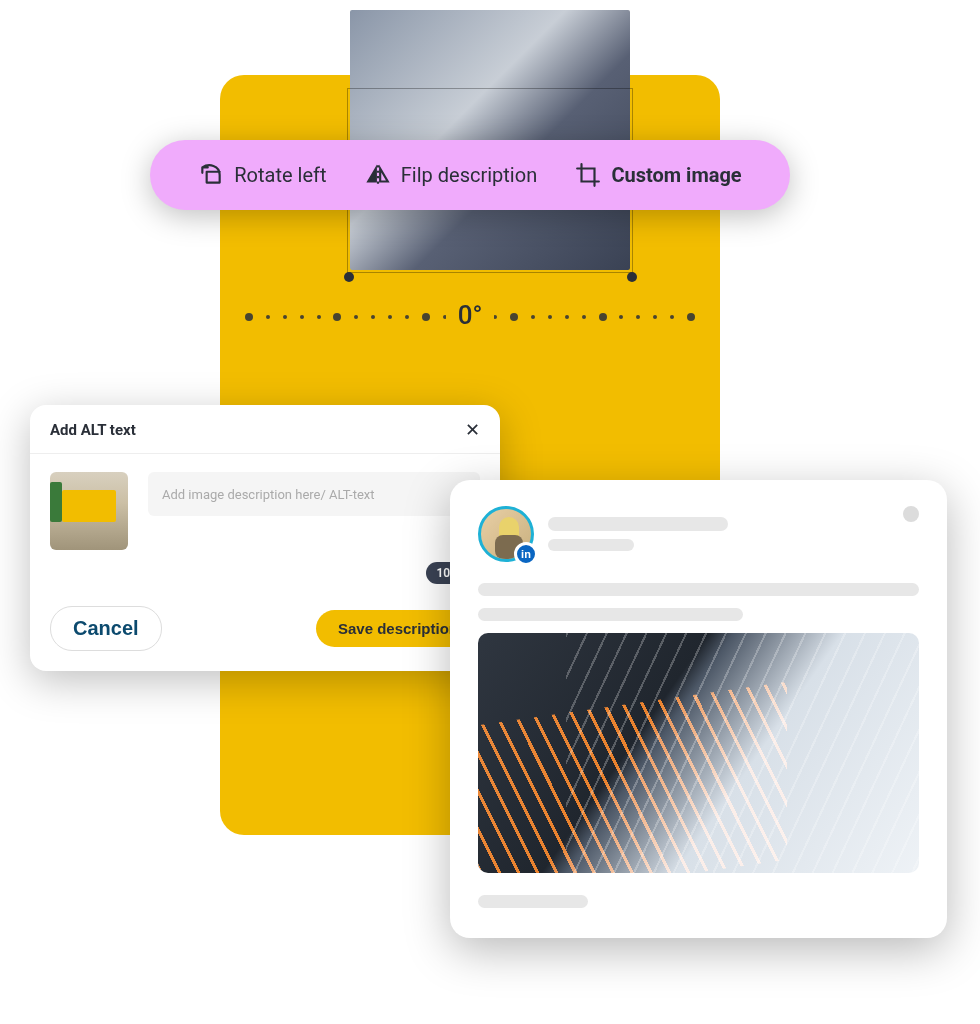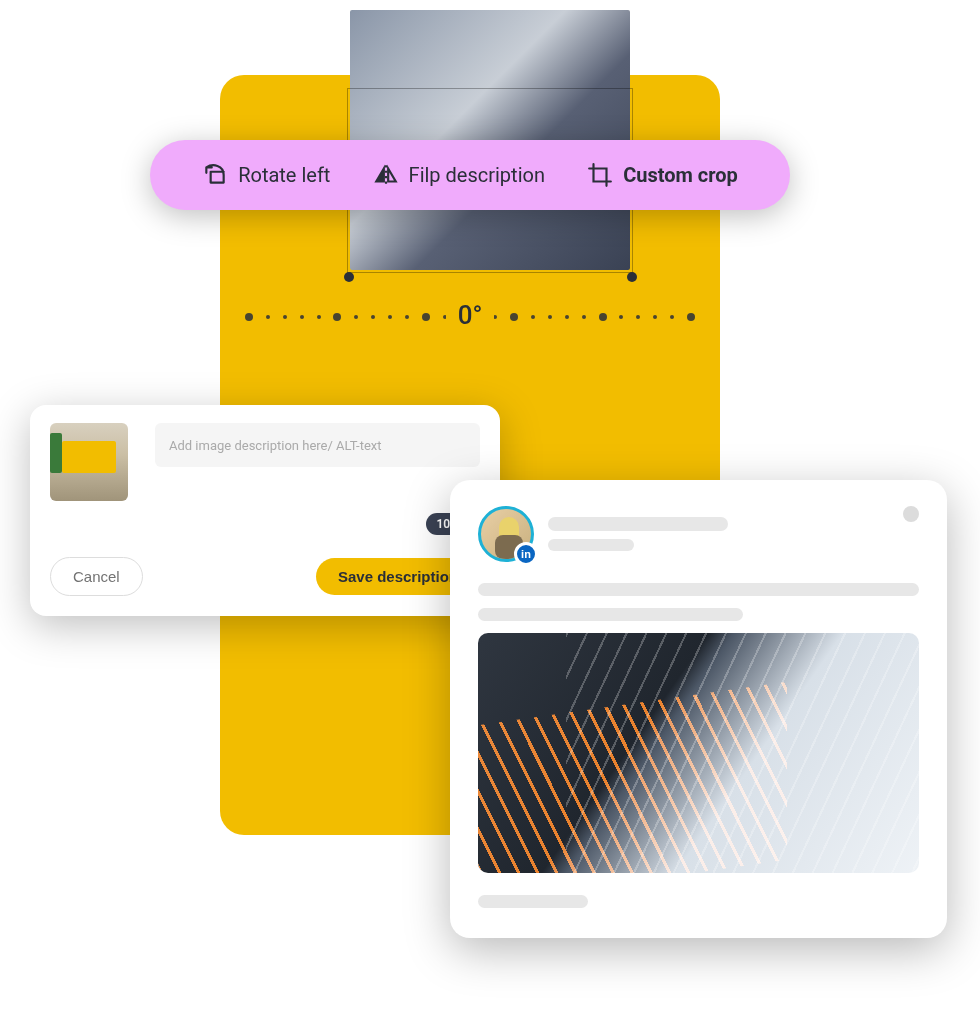--- a/index.html
+++ b/index.html
@@ -122,21 +122,21 @@
     justify-content: space-between;
     align-items: center;
     padding: 16px 20px 14px;
     border-bottom: 1px solid #eee;
   }
   .alt-title { font-size: 15px; font-weight: 700; color: #2a2f38; }
   .alt-close { cursor: pointer; font-size: 18px; color:#2a2f38; line-height:1; }
   .alt-body {
     padding: 18px 20px 8px;
     display: flex;
-    gap: 27px;
+    gap: 20px;
     align-items: flex-start;
   }
   .alt-thumb {
     width: 78px; height: 78px; border-radius: 6px;
     background:
       linear-gradient(180deg, #d8d0bf 0%, #cbbfa5 40%, #a0947a 100%);
     position:relative; overflow:hidden;
     flex-shrink:0;
   }
   .alt-thumb::before{
@@ -166,21 +166,21 @@
     padding:4px 10px;
     font-size:12px;font-weight:600;
   }
   .alt-footer{
     display:flex;justify-content:space-between;align-items:center;
     padding: 8px 20px 20px;
   }
   .btn-cancel{
     background:#fff;border:1px solid #ddd;
     border-radius:22px;padding:10px 22px;
-    font-size:15px;font-weight:400;color:#737373;
+    font-size:20px;font-weight:700;color:#0c4a6e;
     cursor:pointer;
   }
   .btn-save{
     background:#f2bd00;border:none;
     border-radius:22px;padding:10px 22px;
     font-size:15px;font-weight:700;color:#2a2f38;
     cursor:pointer;
   }
 
   
@@ -277,21 +277,21 @@
         </svg>
     </span>
     <span>Filp description</span>
   </div>
   <div class="tool-item active">
     <span class="tool-icon">
       <svg viewBox="0 0 24 24">
           <path d="M6 2 L6 18 L22 18 M2 6 L18 6 L18 22" stroke-linecap="round"></path>
         </svg>
     </span>
-    <span>Custom crop</span>
+    <span>Custom image</span>
   </div>
 </div>
 
 <div class="ruler">
   <div class="ruler-dots">
     <span class="big"></span>
       <span></span>
       <span></span>
       <span></span>
       <span></span>
@@ -314,20 +314,24 @@
     <span></span>
       <span></span>
       <span></span>
       <span></span>
       <span class="big"></span>
   </div>
   <span class="ruler-deg">0°</span>
 </div>
 
 <div class="alt-modal">
+  <div class="alt-header">
+    <div class="alt-title">Add ALT text</div>
+    <div class="alt-close">✕</div>
+  </div>
   <div class="alt-body">
     <div class="alt-thumb"></div>
     <div class="alt-input">
       <span class="alt-input-text">Add image description here/ ALT-text</span>
     </div>
   </div>
   <div class="alt-counter">
     <span class="alt-counter-pill">1000 l</span>
   </div>
   <div class="alt-footer">

